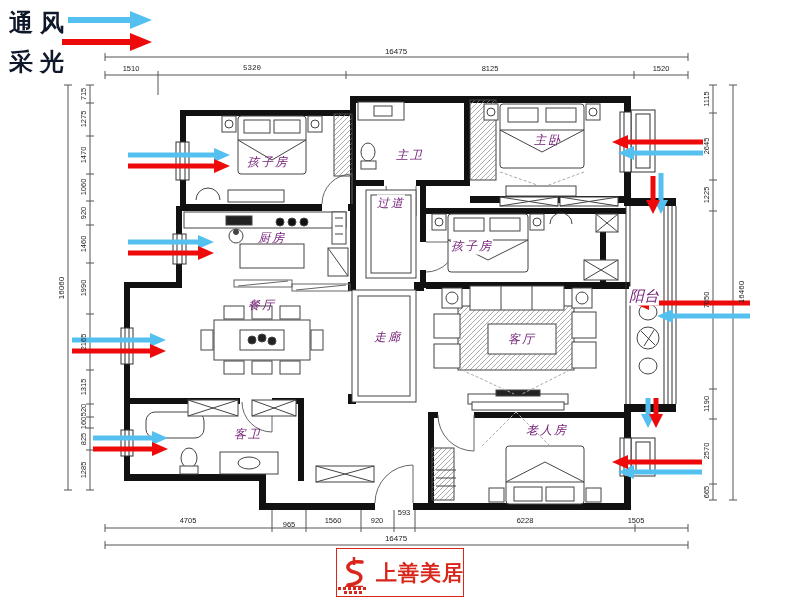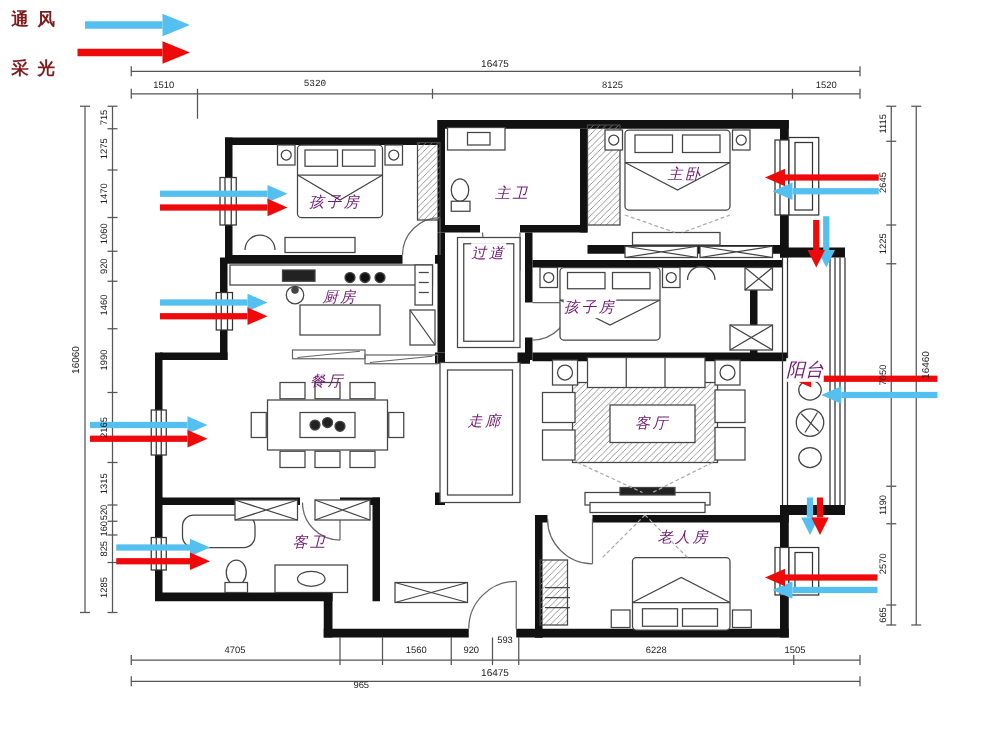--- a/index.html
+++ b/index.html
@@ -1,20 +1,20 @@
 <!DOCTYPE html>
 <html><head>
 <meta charset="utf-8">
 <style>
   html,body{margin:0;padding:0;background:#fff;}
   #canvas{position:relative;width:800px;height:600px;background:#fff;overflow:hidden;
           font-family:"Liberation Sans",sans-serif;}
   #plan-svg{position:absolute;left:0;top:0;}
   .legend-label{position:absolute;font-family:"Liberation Serif",serif;font-weight:bold;
-                font-size:14px;color:#7f1d1d;letter-spacing:7px;white-space:nowrap;}
+                font-size:24px;color:#0f172a;letter-spacing:7px;white-space:nowrap;}
   .room-label{position:absolute;transform:translate(-50%,-50%);font-family:"Liberation Serif",serif;
               font-style:italic;font-size:12px;color:#701a75;letter-spacing:2px;white-space:nowrap;}
   .room-label.small{font-size:15px;letter-spacing:0;}
   .dim{position:absolute;transform:translate(-50%,-50%);font-size:7.5px;color:#222;white-space:nowrap;}
   .dim.v{transform:translate(-50%,-50%) rotate(-90deg);}
   .dim.total{font-size:8px;}
   #logo-box{position:absolute;left:336px;top:548px;width:126px;height:47px;
             border:1.5px solid #d9261c;display:flex;align-items:center;justify-content:center;gap:4px;}
   #logo-mark{width:36px;height:38px;flex:0 0 auto;position:relative;}
   #logo-brand{font-family:"Liberation Serif",serif;font-weight:bold;font-size:21px;color:#d9261c;
@@ -382,21 +382,21 @@
 <div class="room-label" style="left:212px;top:434px;margin-left:36px;">客卫</div>
 <div class="room-label" style="left:547px;top:430px;text-align:right;">老人房</div>
 
 <div class="dim total" style="left:396px;top:51px;">16475</div>
 <div class="dim" style="left:131px;top:68px;">1510</div>
 <div class="dim" style="left:252px;top:68px;font-family:Liberation Mono, monospace;">5320</div>
 <div class="dim" style="left:490px;top:68px;">8125</div>
 <div class="dim" style="left:661px;top:68px;">1520</div>
 
 <div class="dim" style="left:188px;top:520px;">4705</div>
-<div class="dim" style="left:289px;top:548px;">965</div>
+<div class="dim" style="left:289px;top:524px;">965</div>
 <div class="dim" style="left:333px;top:520px;">1560</div>
 <div class="dim" style="left:377px;top:520px;">920</div>
 <div class="dim" style="left:404px;top:512px;">593</div>
 <div class="dim" style="left:525px;top:520px;">6228</div>
 <div class="dim" style="left:636px;top:520px;">1505</div>
 <div class="dim total" style="left:396px;top:538px;">16475</div>
 
 <div class="dim v total" style="left:61px;top:288px;">16060</div>
 <div class="dim v" style="left:83px;top:94px;">715</div>
 <div class="dim v" style="left:83px;top:119px;">1275</div>
@@ -414,14 +414,25 @@
 
 <div class="dim v" style="left:706px;top:99px;">1115</div>
 <div class="dim v" style="left:706px;top:146px;">2645</div>
 <div class="dim v" style="left:706px;top:195px;">1225</div>
 <div class="dim v" style="left:706px;top:300px;">7050</div>
 <div class="dim v" style="left:706px;top:404px;">1190</div>
 <div class="dim v" style="left:706px;top:451px;">2570</div>
 <div class="dim v" style="left:706px;top:492px;">665</div>
 <div class="dim v total" style="left:741px;top:292px;">16460</div>
 
-
+<div id="logo-box">
+  <div id="logo-mark">
+    <svg width="36" height="38" viewBox="0 0 36 34">
+      <path d="M26 6 C10 4 8 14 18 16 C28 18 28 27 12 29" stroke="#d9261c" stroke-width="3.5" fill="none" stroke-linecap="round"></path>
+      <path d="M18 1 L18 9 M9 31 L27 31" stroke="#d9261c" stroke-width="2.5" fill="none"></path>
+    </svg>
+    <div class="fineprint" style="top:33px;"></div>
+    <div class="fineprint" style="top:37px;width:18px;left:8px;"></div>
+  </div>
+  <div id="logo-brand">上善美居</div>
 </div>
 
+</div>
+
 </body></html>

